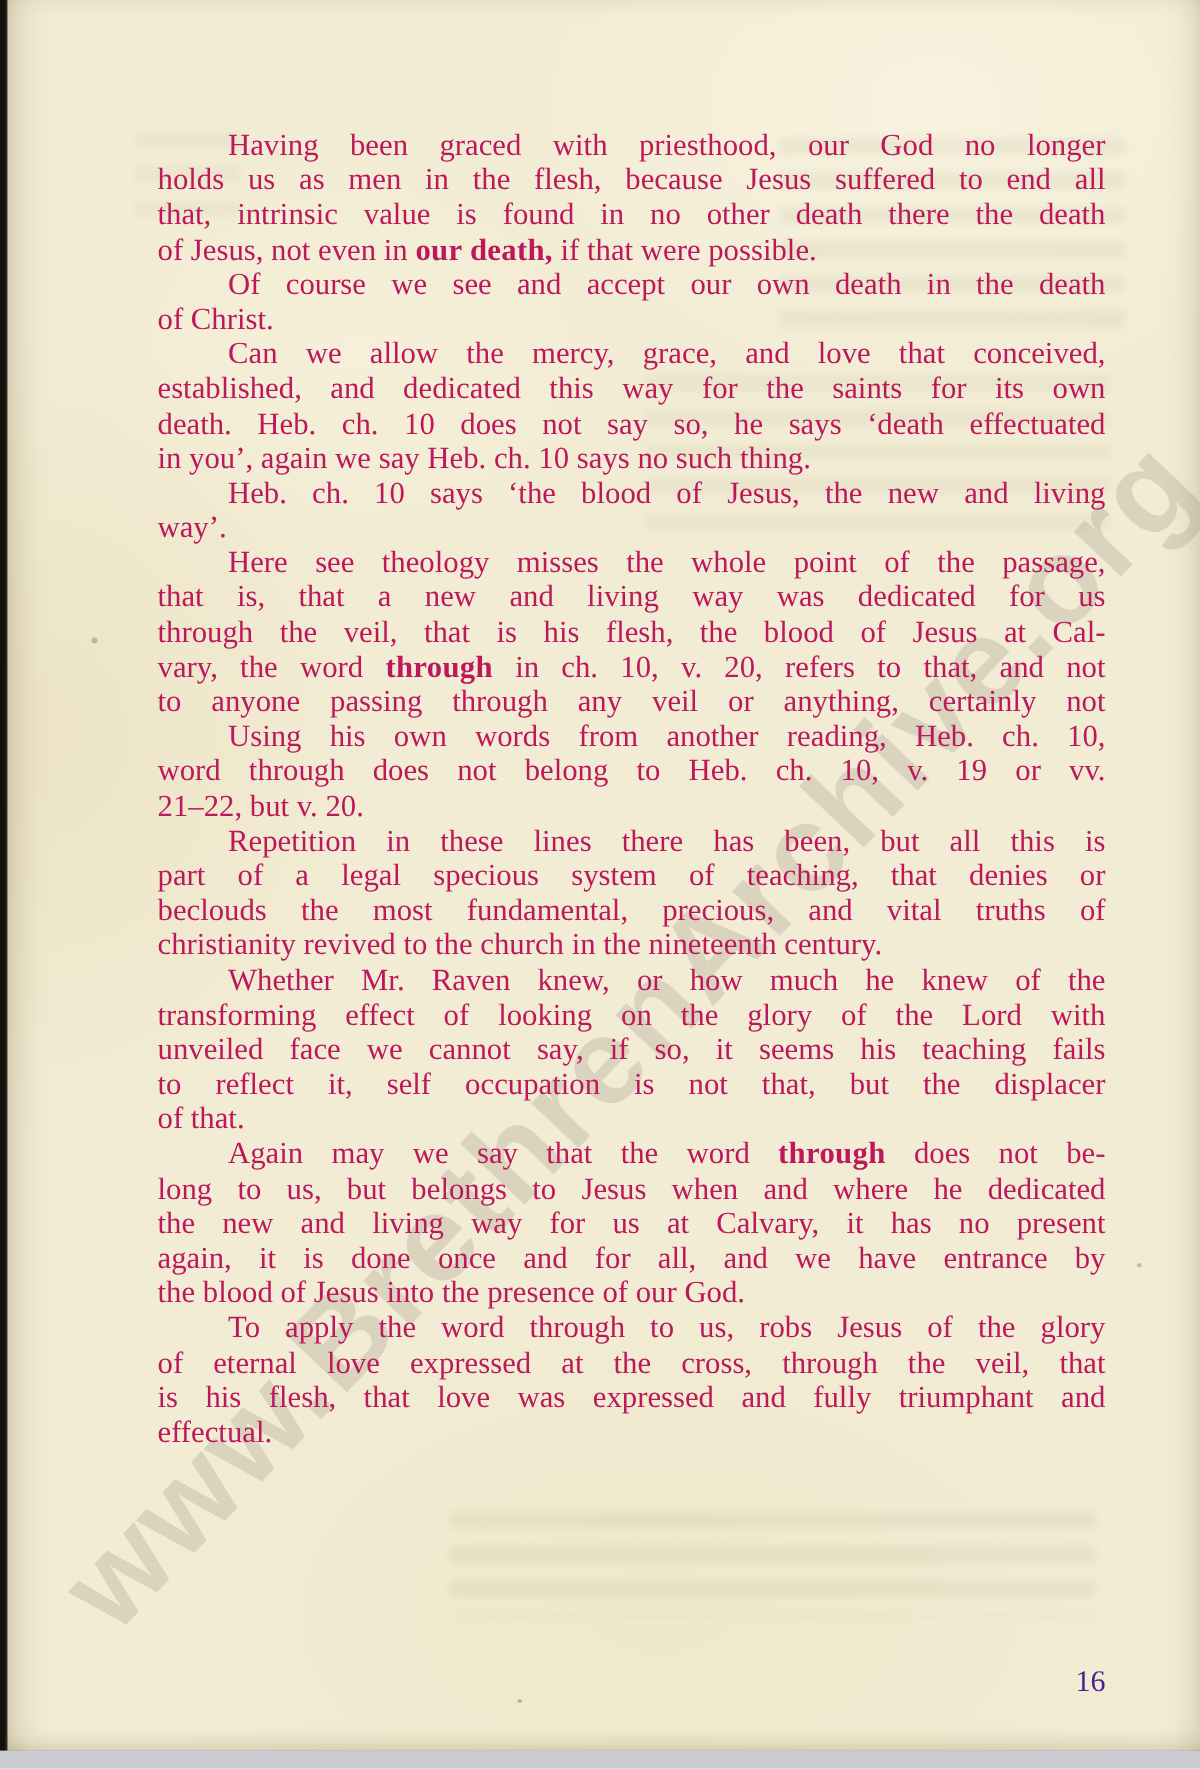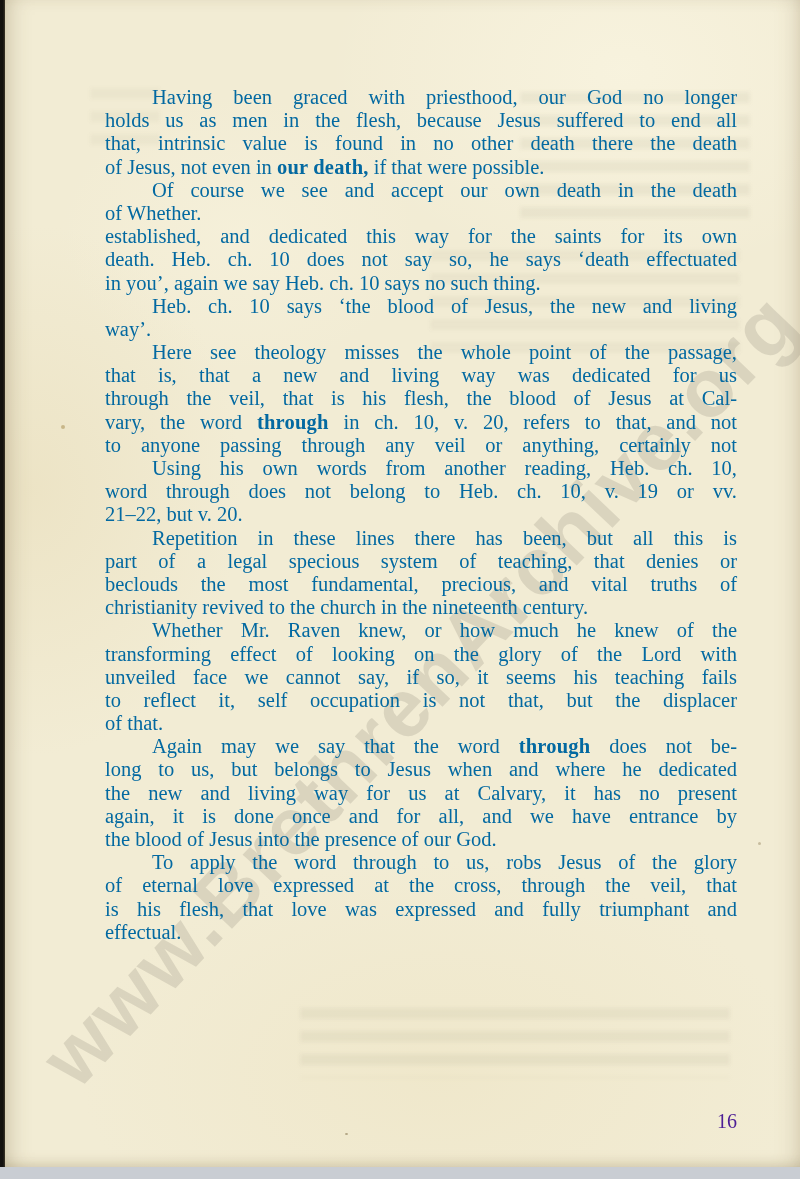--- a/index.html
+++ b/index.html
@@ -49,21 +49,21 @@
     font-family:"Liberation Sans", sans-serif;
     font-weight:bold;
     font-size:82px;
     letter-spacing:2px;
     color:rgba(112,108,96,.18);
     white-space:nowrap;
     pointer-events:none;
   }
   .text-block{
     position:absolute;left:105px;top:86px;width:632px;
-    color:#0369a1;
+    color:#be185d;
     font-size:20.5px;
   }
   .para{margin:0;}
   .line{
     height:23.2px;
     line-height:23.2px;
     text-align:justify;
     text-align-last:justify;
   }
   .line.last{text-align-last:left;}
@@ -95,23 +95,24 @@
 
   <div class="text-block">
       <div class="para">
         <div class="line first"><span>Having been graced with priesthood, our God no longer</span></div>
         <div class="line"><span>holds us as men in the flesh, because Jesus suffered to end all</span></div>
         <div class="line"><span>that, intrinsic value is found in no other death there the death</span></div>
         <div class="line last"><span>of Jesus, not even in </span><span class="b">our death,</span><span> if that were possible.</span></div>
       </div>
       <div class="para">
         <div class="line first"><span>Of course we see and accept our own death in the death</span></div>
-        <div class="line last"><span>of Whether.</span></div>
+        <div class="line last"><span>of Christ.</span></div>
       </div>
       <div class="para">
+        <div class="line first"><span>Can we allow the mercy, grace, and love that conceived,</span></div>
         <div class="line"><span>established, and dedicated this way for the saints for its own</span></div>
         <div class="line"><span>death.  Heb. ch. 10 does not say so, he says ‘death effectuated</span></div>
         <div class="line last"><span>in you’, again we say Heb. ch. 10 says no such thing.</span></div>
       </div>
       <div class="para">
         <div class="line first"><span>Heb. ch. 10 says ‘the blood of Jesus, the new and living</span></div>
         <div class="line last"><span>way’.</span></div>
       </div>
       <div class="para">
         <div class="line first"><span>Here see theology misses the whole point of the passage,</span></div>

